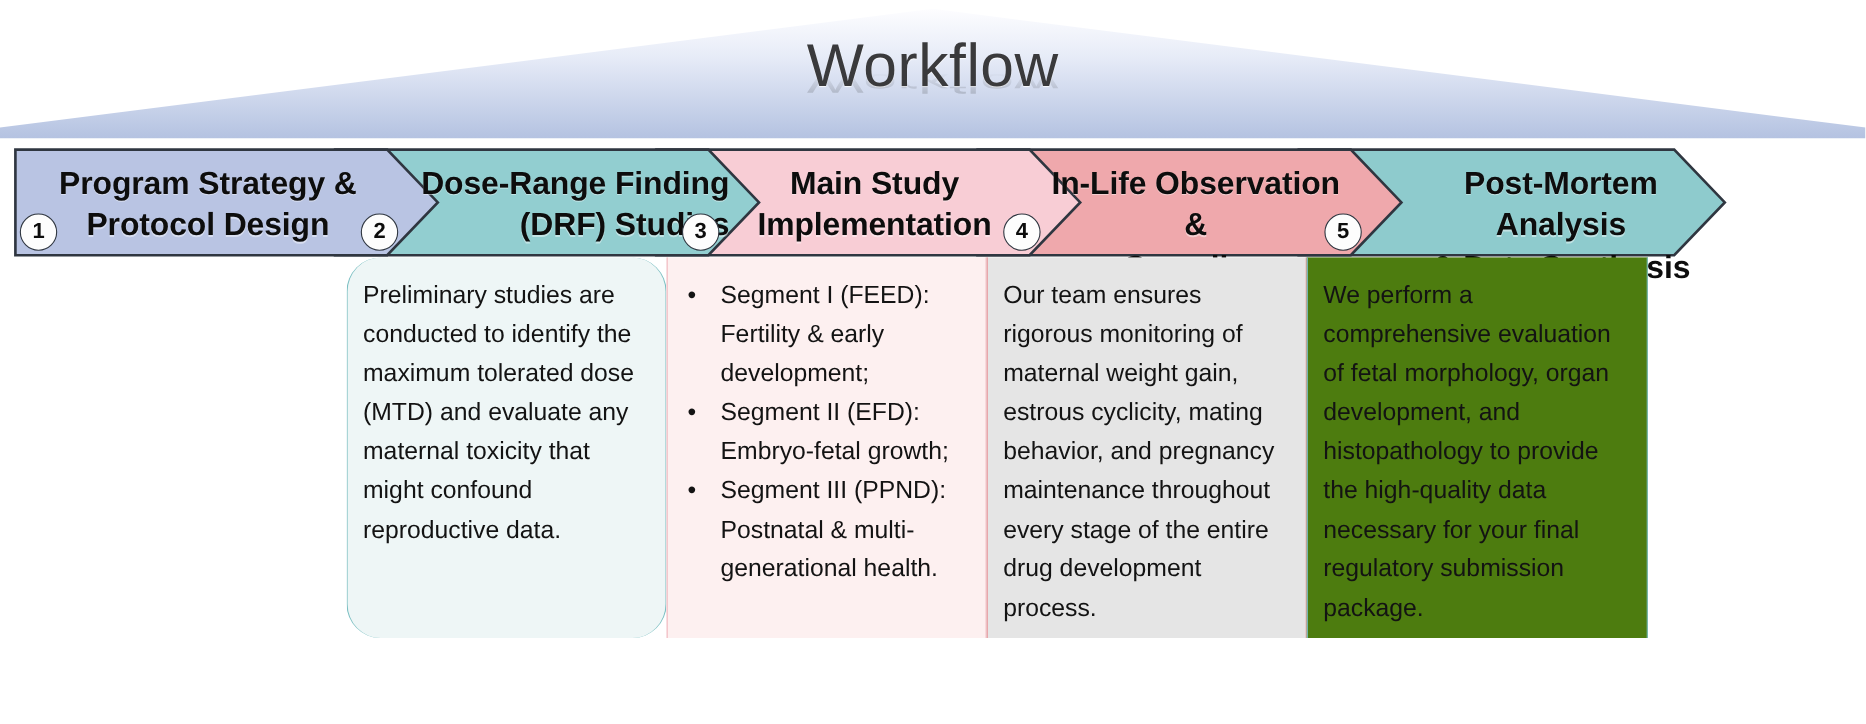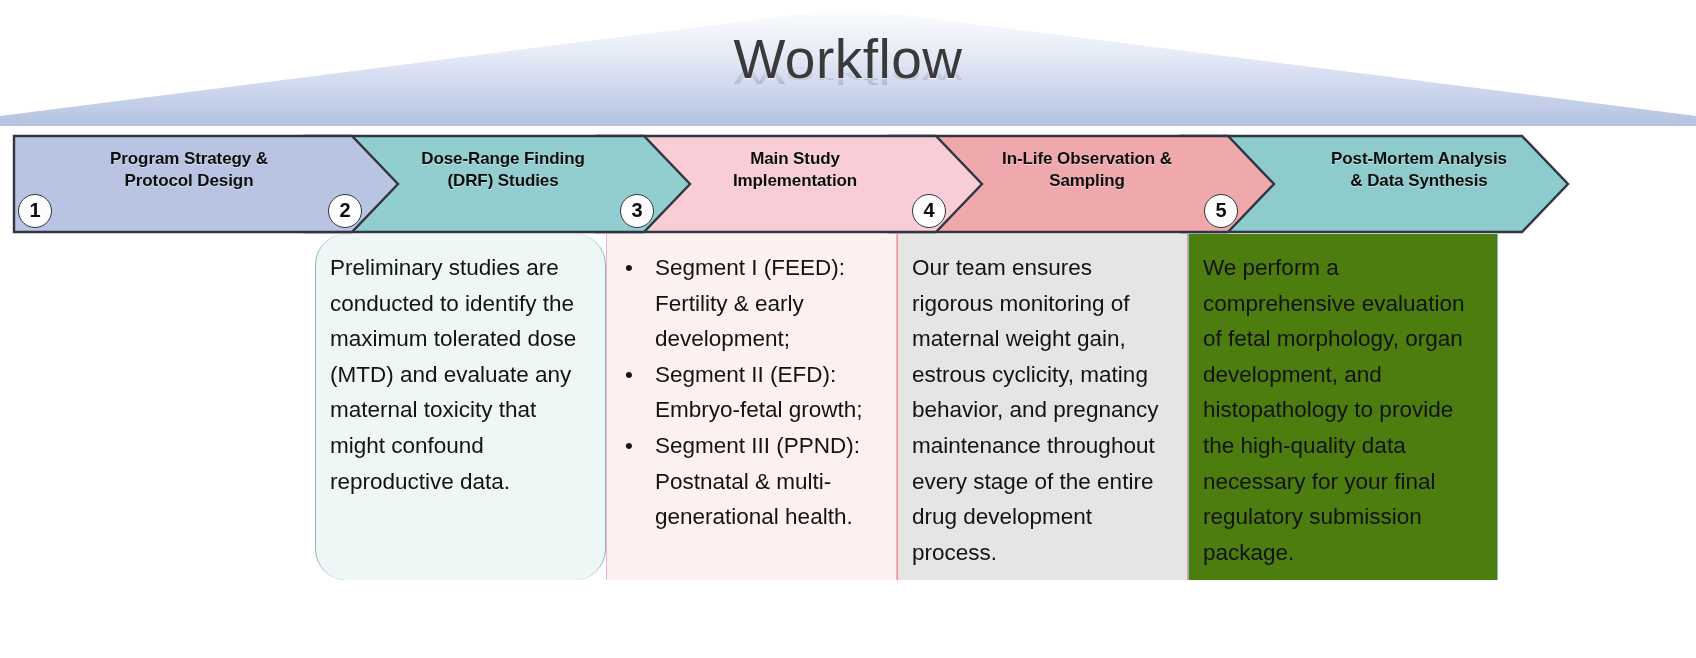--- a/index.html
+++ b/index.html
@@ -79,21 +79,21 @@
   }
   .chev-svg {
     position: absolute;
     left: 0; top: 0;
     width: 1672px;
     height: 100px;
     display: block;
   }
   .chev-label {
     position: absolute;
-    font-size: 17px;
+    font-size: 29px;
     font-weight: bold;
     color: #0d0d0d;
     text-align: center;
     line-height: 1.32;
     letter-spacing: -0.1px;
     top: 14px;
     text-shadow: 0px 1px 0px rgba(255,255,255,0.45);
   }
   .badge {
     position: absolute;
@@ -182,21 +182,21 @@
 
       <polygon id="chev2" points="294,2 632,2 678,50 632,98 294,98 340,50" stroke="#2f3640" stroke-width="2.4" stroke-linejoin="miter" fill="#92ced0"></polygon>
 
       <polygon id="chev1" points="2,2 340,2 386,50 340,98 2,98" stroke="#2f3640" stroke-width="2.4" stroke-linejoin="miter" fill="#b9c4e3"></polygon>
     </svg>
 
     <div class="chev-label" id="lbl1" style="left: 12px; width: 330px;">
       <span>Program Strategy &amp;</span><br>
       <span>Protocol Design</span>
     </div>
-    <div class="chev-label" id="lbl2" style="left: 346px; width: 290px;">
+    <div class="chev-label" id="lbl2" style="left: 361px; width: 290px; text-align: right;">
       <span>Dose-Range Finding</span><br>
       <span>(DRF) Studies</span>
     </div>
     <div class="chev-label" id="lbl3" style="left: 638px; width: 290px;">
       <span>Main Study</span><br>
       <span>Implementation</span>
     </div>
     <div class="chev-label" id="lbl4" style="left: 930px; width: 290px;">
       <span>In-Life Observation &amp;</span><br>
       <span>Sampling</span>

